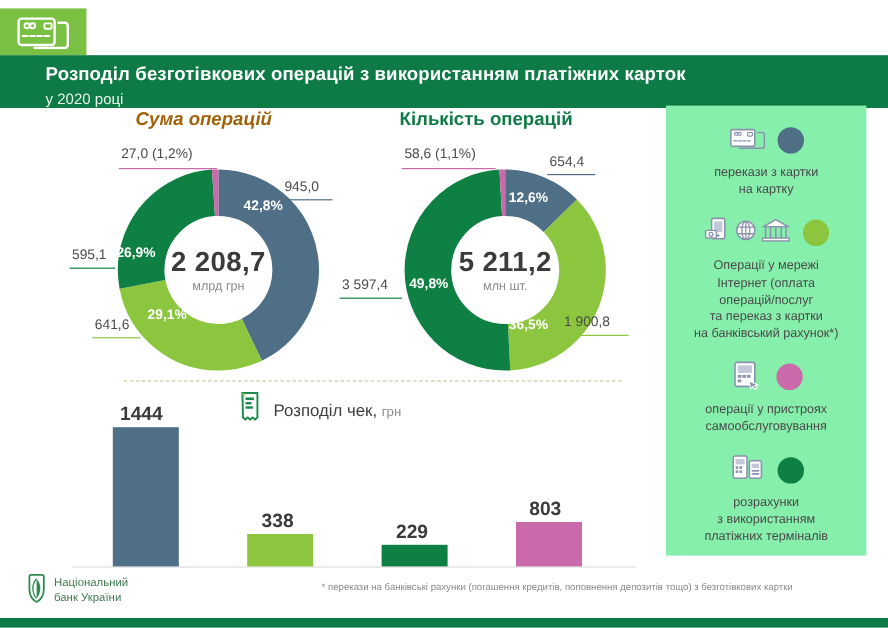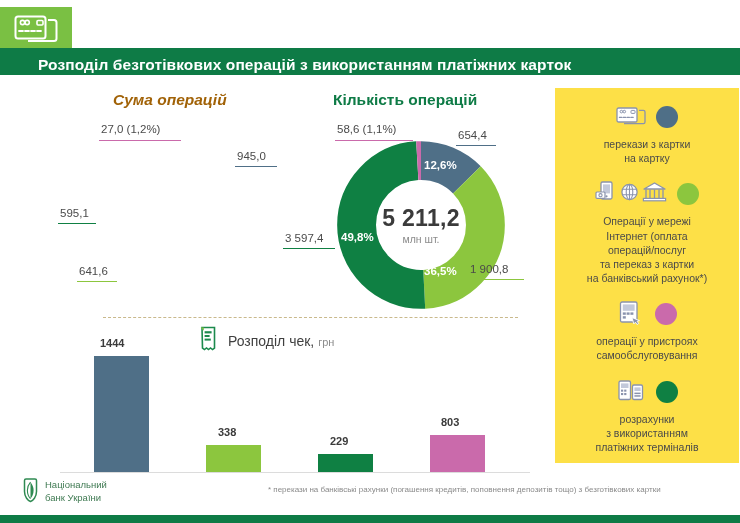--- a/index.html
+++ b/index.html
@@ -59,26 +59,26 @@
   }
 
   
   #bar-section { position:absolute; left:60px; top:325px; width:470px; height:148px; }
   #bar-head { position:absolute; left:138px; top:0px; display:flex; align-items:center; gap:8px; }
   #bar-head-label { font-size:14px; color:#3f3f3f; }
   #bar-head-label .unit { font-size:11px; color:#8c8c8c; }
 
   #bar-baseline { position:absolute; left:0px; top:147px; width:470px; height:1px; background:#dcdcdc; }
   .bar { position:absolute; bottom:1px; }
-  .bar-val { position:absolute; font-size:11px; font-weight:bold; color:#3b3b3b; white-space:nowrap; }
+  .bar-val { position:absolute; font-size:16px; font-weight:bold; color:#3b3b3b; white-space:nowrap; }
 
   
   #legend {
-    position:absolute; left:555px; top:88px; width:184px; height:375px;
-    background:#fde047; padding:14px 8px 10px 8px;
+    position:absolute; left:555px; top:88px; width:167px; height:375px;
+    background:#86efac; padding:14px 8px 10px 8px;
   }
   .legend-item { margin-bottom:14px; }
   .legend-row { display:flex; align-items:center; justify-content:center; gap:10px; height:30px; }
   .legend-dot { width:22px; height:22px; border-radius:50%; flex:0 0 auto; }
   .legend-text {
     text-align:center; font-size:10.5px; line-height:1.35; color:#4a4a4a; margin-top:5px;
   }
   .legend-icons { display:flex; align-items:center; gap:3px; }
 
   
@@ -103,25 +103,41 @@
           <path d="M34 12 h6 a2.5 2.5 0 0 1 2.5 2.5 v16 a2.5 2.5 0 0 1 -2.5 2.5 h-26" stroke="#ffffff" stroke-width="2" fill="none" stroke-linejoin="round"></path>
           <circle cx="8.5" cy="14.5" r="2.1" stroke="#ffffff" stroke-width="1.6" fill="none"></circle>
           <circle cx="13.2" cy="14.5" r="2.1" stroke="#ffffff" stroke-width="1.6" fill="none"></circle>
           <rect x="23" y="12.5" width="6" height="4.5" rx="1" stroke="#ffffff" stroke-width="1.6" fill="none"></rect>
           <path d="M5 23h4M11 23h4M17 23h4M23 23h4" stroke="#ffffff" stroke-width="1.8" stroke-linecap="round"></path>
         </svg>
       </span>
     </div>
     <div id="header-text-block">
       <div id="header-title">Розподіл безготівкових операцій з використанням платіжних карток</div>
+      <div id="header-sub">у 2020 році</div>
     </div>
   </div>
 
   <div class="donut-title" id="donut1-title">Сума операцій</div>
 
+  <div class="donut-wrap" id="donut1-wrap">
+    <svg class="donut-svg" viewBox="0 0 42 42">
+
+      <g transform="rotate(-90 21 21)">
+        <circle cx="21" cy="21" r="15.915" fill="none" stroke="#4f6f87" stroke-width="9.6" stroke-dasharray="42.8 57.2" stroke-dashoffset="0"></circle>
+        <circle cx="21" cy="21" r="15.915" fill="none" stroke="#8cc63e" stroke-width="9.6" stroke-dasharray="29.1 70.9" stroke-dashoffset="-42.8"></circle>
+        <circle cx="21" cy="21" r="15.915" fill="none" stroke="#0f8043" stroke-width="9.6" stroke-dasharray="26.9 73.1" stroke-dashoffset="-71.9"></circle>
+        <circle cx="21" cy="21" r="15.915" fill="none" stroke="#ca6aab" stroke-width="9.6" stroke-dasharray="1.2 98.8" stroke-dashoffset="-98.8"></circle>
+      </g>
+    </svg>
+    <div class="donut-center">
+      <div class="donut-center-value">2 208,7</div>
+      <div class="donut-center-unit">млрд грн</div>
+    </div>
+  </div>
 
   <span class="pct" style="left:203px; top:166px;">42,8%</span>
   <span class="pct" style="left:123px; top:257px;">29,1%</span>
   <span class="pct" style="left:97px; top:205px;text-align:center;">26,9%</span>
 
   <span class="vlabel" style="left:237px; top:150px;">945,0</span>
   <div class="leader" style="left:235px; top:166px; width:42px; background:#4f6f87;"></div>
   <span class="vlabel" style="left:79px; top:265px;">641,6</span>
   <div class="leader" style="left:77px; top:281px; width:40px; background:#8cc63e;"></div>
   <span class="vlabel" style="left:60px; top:207px;">595,1</span>

